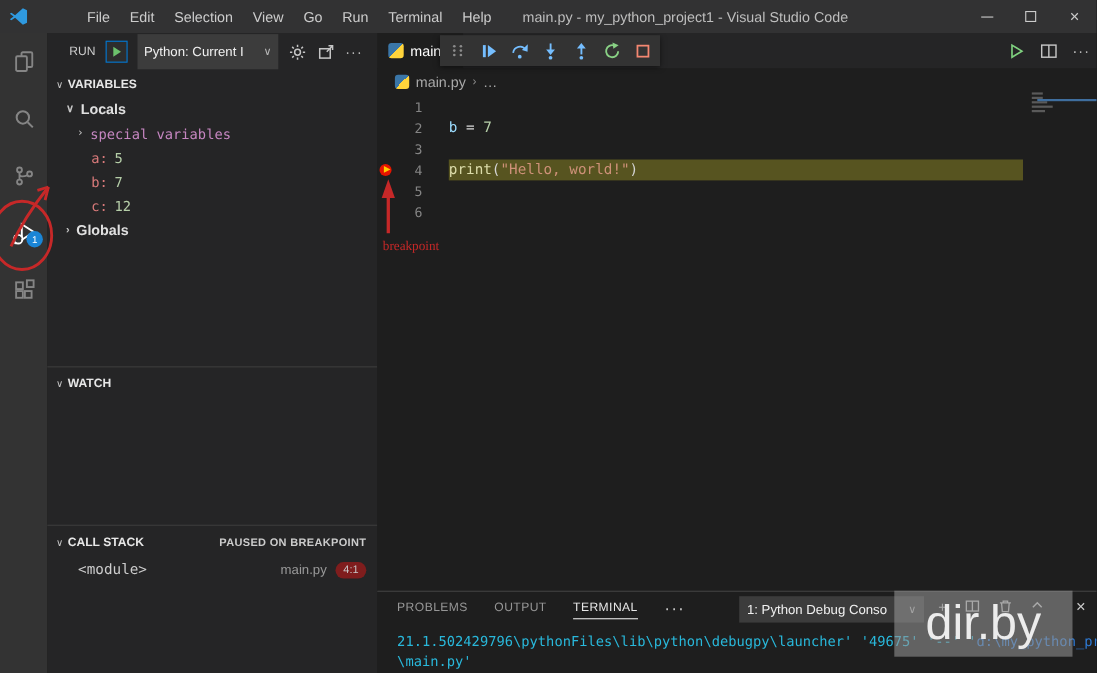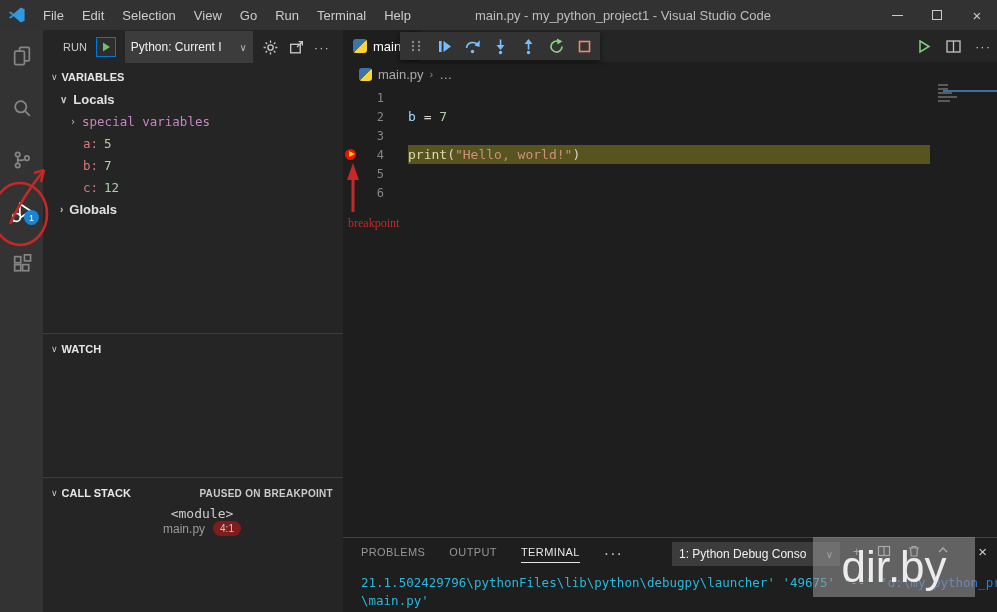--- a/index.html
+++ b/index.html
@@ -2,21 +2,21 @@
 <html><head>
 <meta charset="utf-8">
 <style>
   * { margin:0; padding:0; box-sizing:border-box; }
   body { background:#1e1e1e; }
   .app { position:relative; width:997px; height:612px; overflow:hidden; background:#1e1e1e;
          font-family:"Liberation Sans", sans-serif; color:#cccccc; }
 
   
   .titlebar { position:absolute; top:0; left:0; right:0; height:30px; background:#323233;
-              display:flex; align-items:center; font-size:13px; z-index:10; }
+              display:flex; align-items:center; font-size:13px; z-index:10;gap:36px; }
   .vslogo { width:18px; height:18px; margin:0 8px 0 8px; flex:0 0 auto; }
   .menu-item { padding:0 9px; color:#cccccc; cursor:default; }
   .win-title { position:absolute; left:623px; transform:translateX(-50%); color:#bdbdbd; white-space:nowrap; }
   .win-controls { position:absolute; right:0; top:0; height:30px; display:flex; }
   .wc { width:40px; height:30px; display:flex; align-items:center; justify-content:center; }
   .wc-min i { display:block; width:11px; height:1px; background:#cccccc; }
   .wc-max i { display:block; width:10px; height:10px; border:1px solid #cccccc; }
   .wc-close { font-size:15px; color:#cccccc; }
 
   
@@ -52,21 +52,21 @@
   .vrow.special .glabel { color:#C586C0; }
   .vrow.kv { padding-left:40px; font-family:"DejaVu Sans Mono", monospace; font-size:12.5px; }
   .vname { color:#d97a7a; }
   .vvalue { color:#b5cea8; }
 
   .watch-section { position:absolute; top:303px; left:0; right:0; border-top:1px solid #3c3c3c; padding-top:4px; }
   .callstack-section { position:absolute; top:447px; left:0; right:0; border-top:1px solid #3c3c3c; padding-top:4px; }
   .cs-hdr { display:flex; align-items:center; justify-content:space-between; padding-right:10px; }
   .cs-status { font-size:10px; font-weight:bold; color:#cccccc; letter-spacing:0.3px; }
   .cs-row { height:24px; display:flex; align-items:center; justify-content:space-between;
-            padding:0 10px 0 28px; margin-top:2px;flex-direction:column; }
+            padding:0 10px 0 28px; margin-top:2px; }
   .cs-frame { font-family:"DejaVu Sans Mono", monospace; font-size:13px; color:#cccccc; }
   .cs-right { display:flex; align-items:center; gap:8px; }
   .cs-file { color:#9a9a9a; font-size:12px; }
   .cs-badge { background:#7f1d1d; color:#c9c9c9; font-size:10px; padding:2px 7px; border-radius:9px; }
 
   
   .editorcol { flex:1; position:relative; background:#1e1e1e; }
   .tabbar { position:absolute; top:0; left:0; right:0; height:32px; background:#252526; display:flex; }
   .tab { width:78px; height:32px; background:#1e1e1e; display:flex; align-items:center; gap:6px;
          padding:0 10px; color:#ffffff; font-size:13px; overflow:hidden; white-space:nowrap; }

